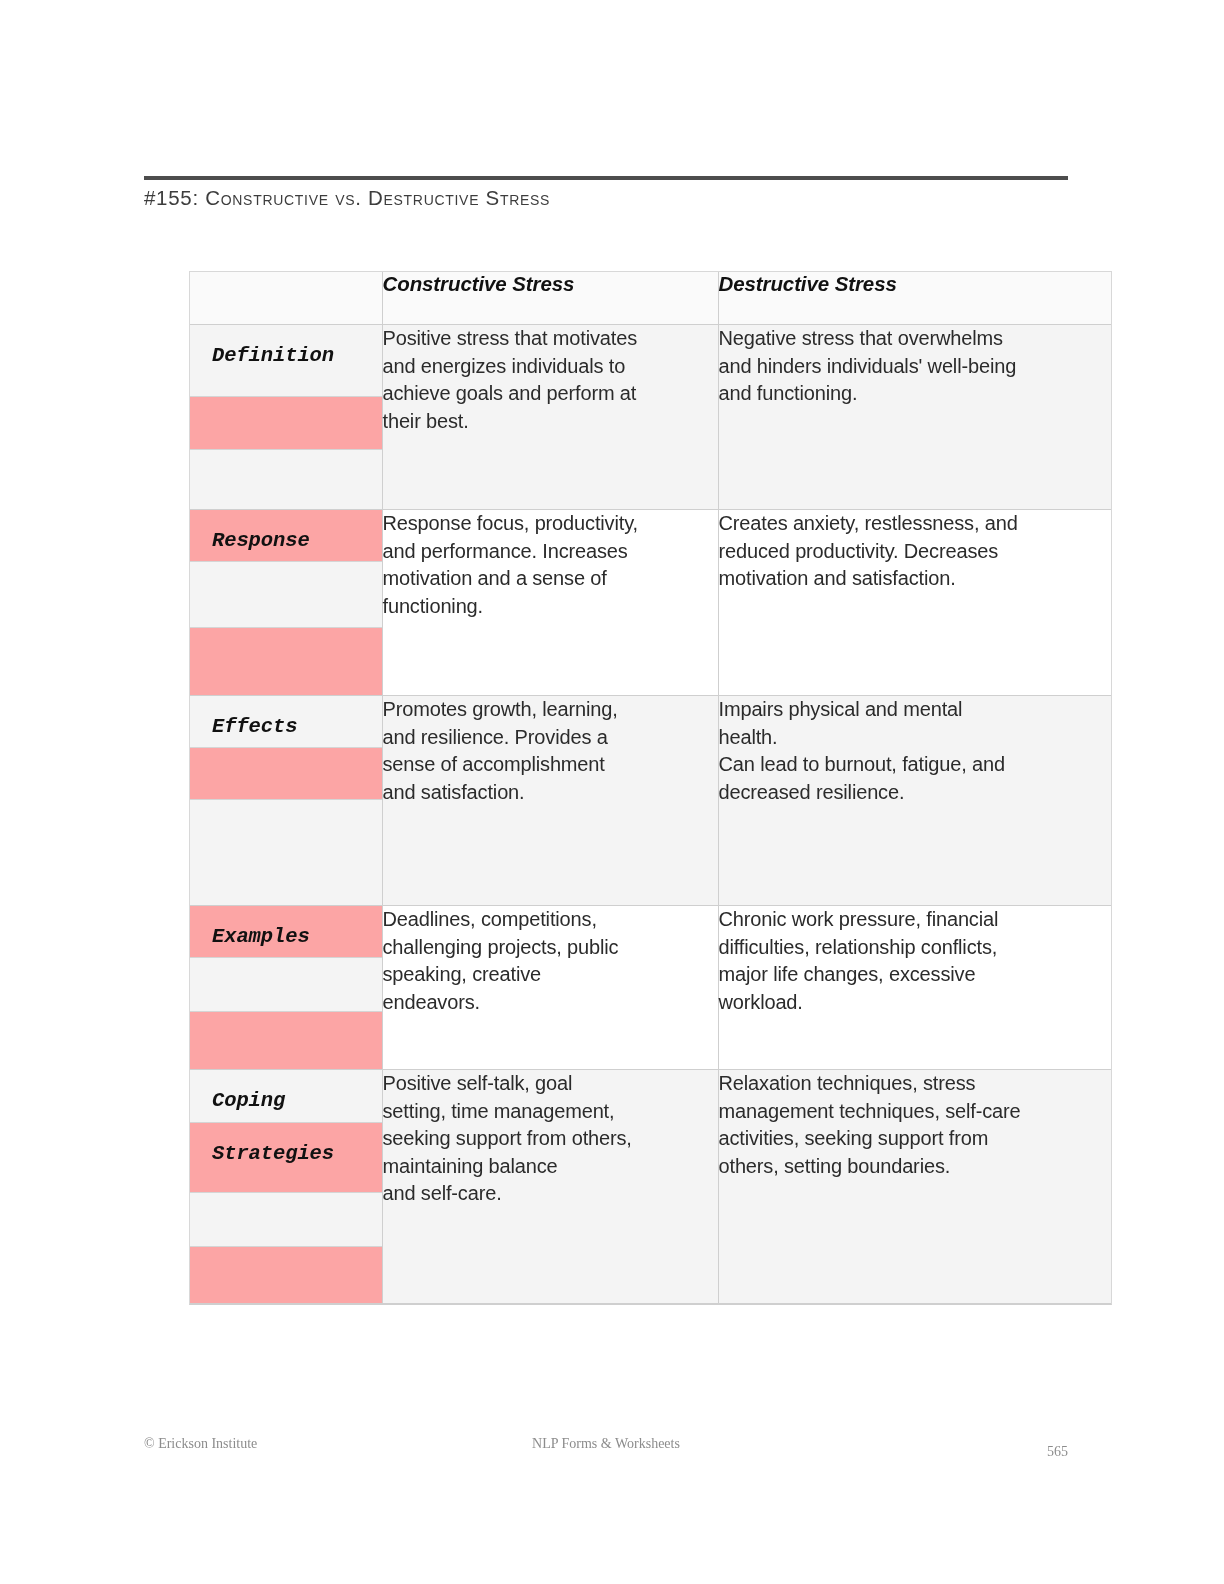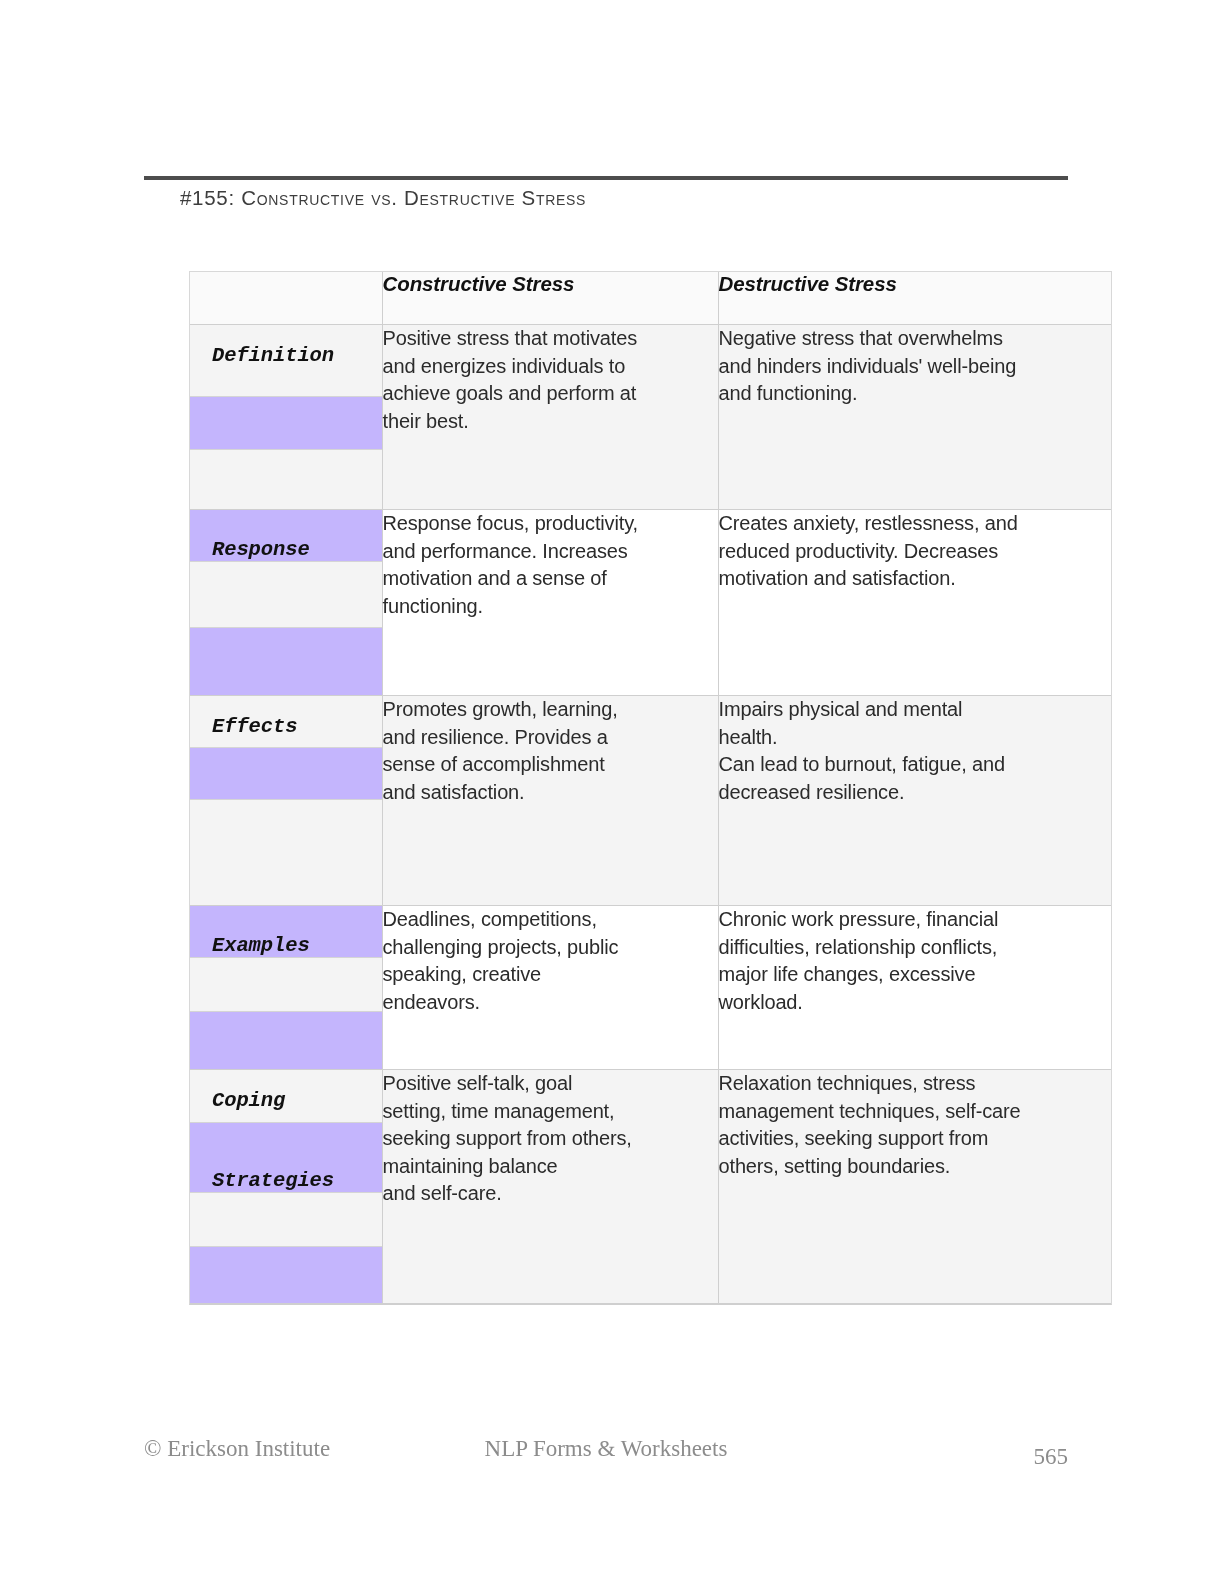--- a/index.html
+++ b/index.html
@@ -37,21 +37,20 @@
     left: 144px;
     top: 186px;
     width: 900px;
     font-size: 20.5px;
     font-weight: 400;
     letter-spacing: 0.7px;
     color: #3d3d3d;
     font-variant: small-caps;
     white-space: nowrap;
     font-family: "Liberation Sans", sans-serif;
-    margin-left: 36px;
   }
 
   
   .tbl-wrap {
     position: absolute;
     left: 145px;
     top: 271px;
     width: 923px;
     border: 1px solid #d8d8d8;
     border-bottom: 1px solid #cfcfcf;
@@ -106,39 +105,39 @@
   .sub {
     box-sizing: border-box;
     border-bottom: 1px solid #d5d5d5;
     padding: 0 0 0 22px;
     display: flex;
     align-items: flex-start;
     font-family: Liberation Mono, monospace;
   }
   .sub:last-child { border-bottom: none; }
   .sub.sh { background: #f4f4f4; }
-  .sub.wh { background: #c4b5fd; align-items: flex-end; }
+  .sub.wh { background: #fca5a5; }
   .sub .txt {
     font-style: italic;
     font-weight: bold;
     font-size: 20.5px;
     color: #111111;
     padding-top: 19px;
     letter-spacing: -0.1px;
     white-space: nowrap;
   }
 
   
   .footer {
     position: absolute;
     left: 144px;
     top: 1436px;
     width: 924px;
     height: 24px;
-    font-size: 23px;
+    font-size: 14px;
     color: #8c8c8c;
     font-family: "Liberation Serif", serif;
   }
   .footer .f-left   { position: absolute; left: 0; top: 0; white-space: nowrap; }
   .footer .f-center { position: absolute; left: 50%; top: 0; transform: translateX(-50%); white-space: nowrap; }
   .footer .f-right  { position: absolute; right: 0; top: 0; white-space: nowrap; margin-top: 8px; }
 </style>
 </head>
 <body>
 

